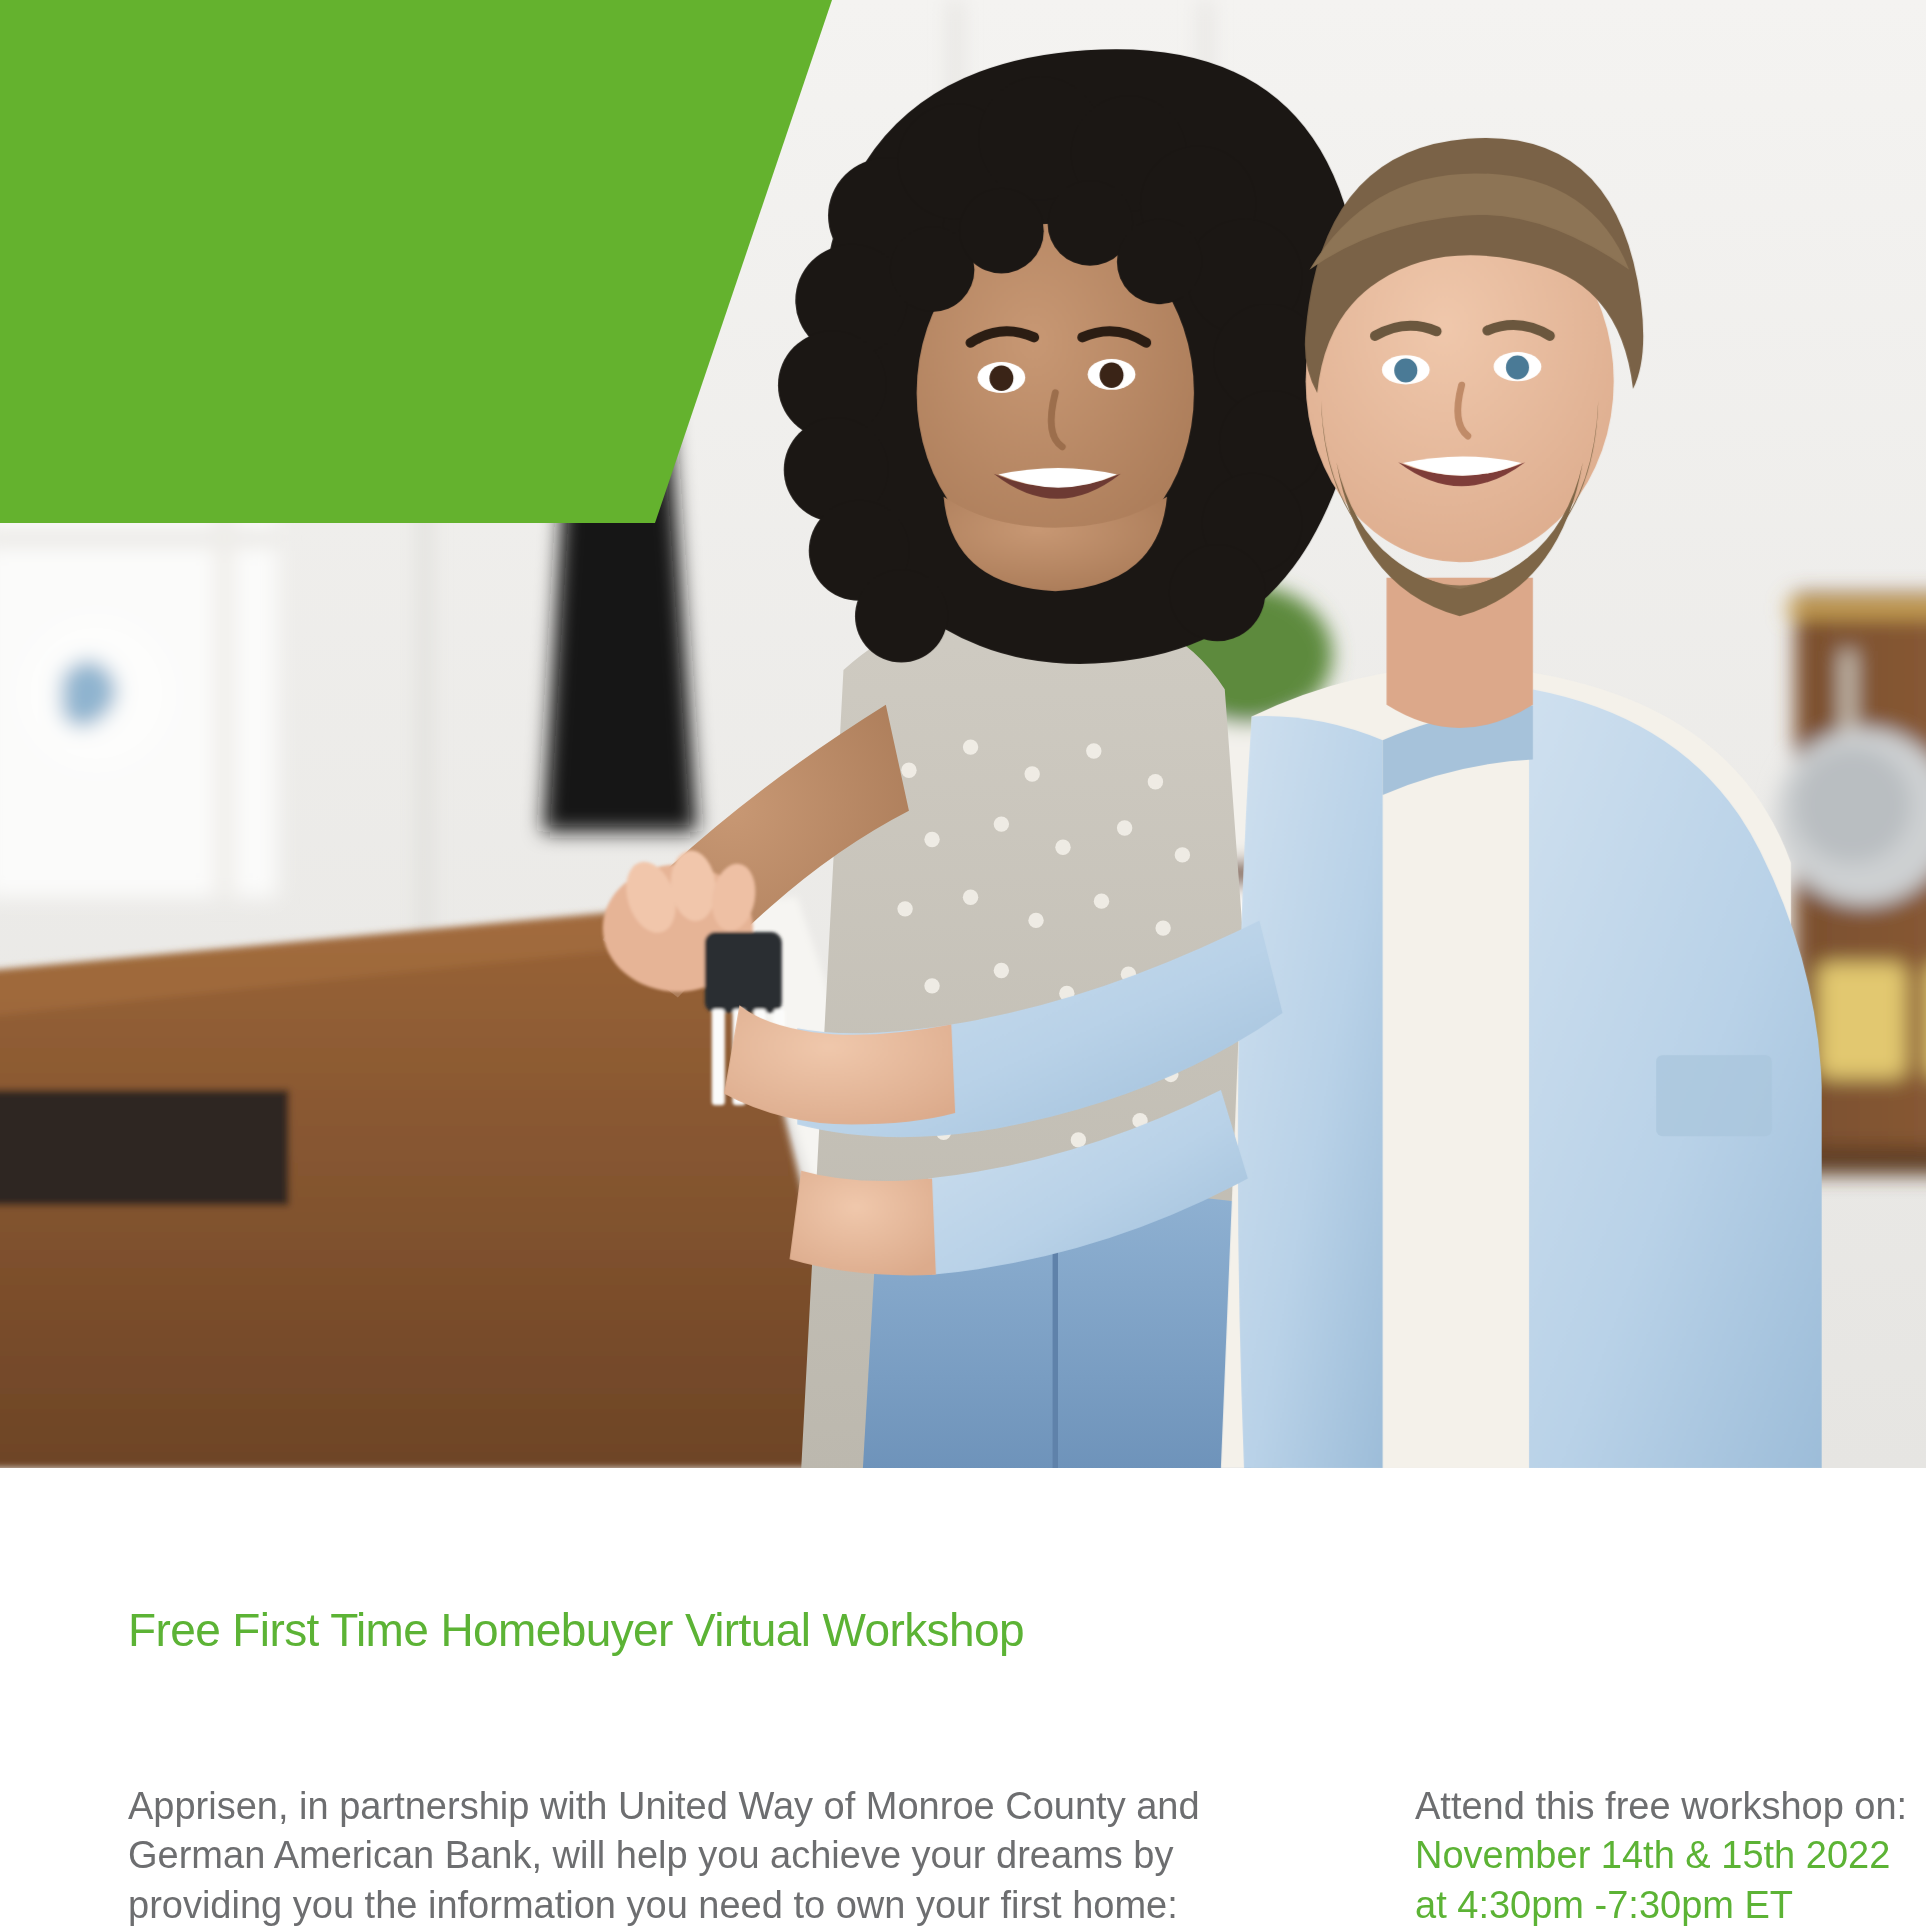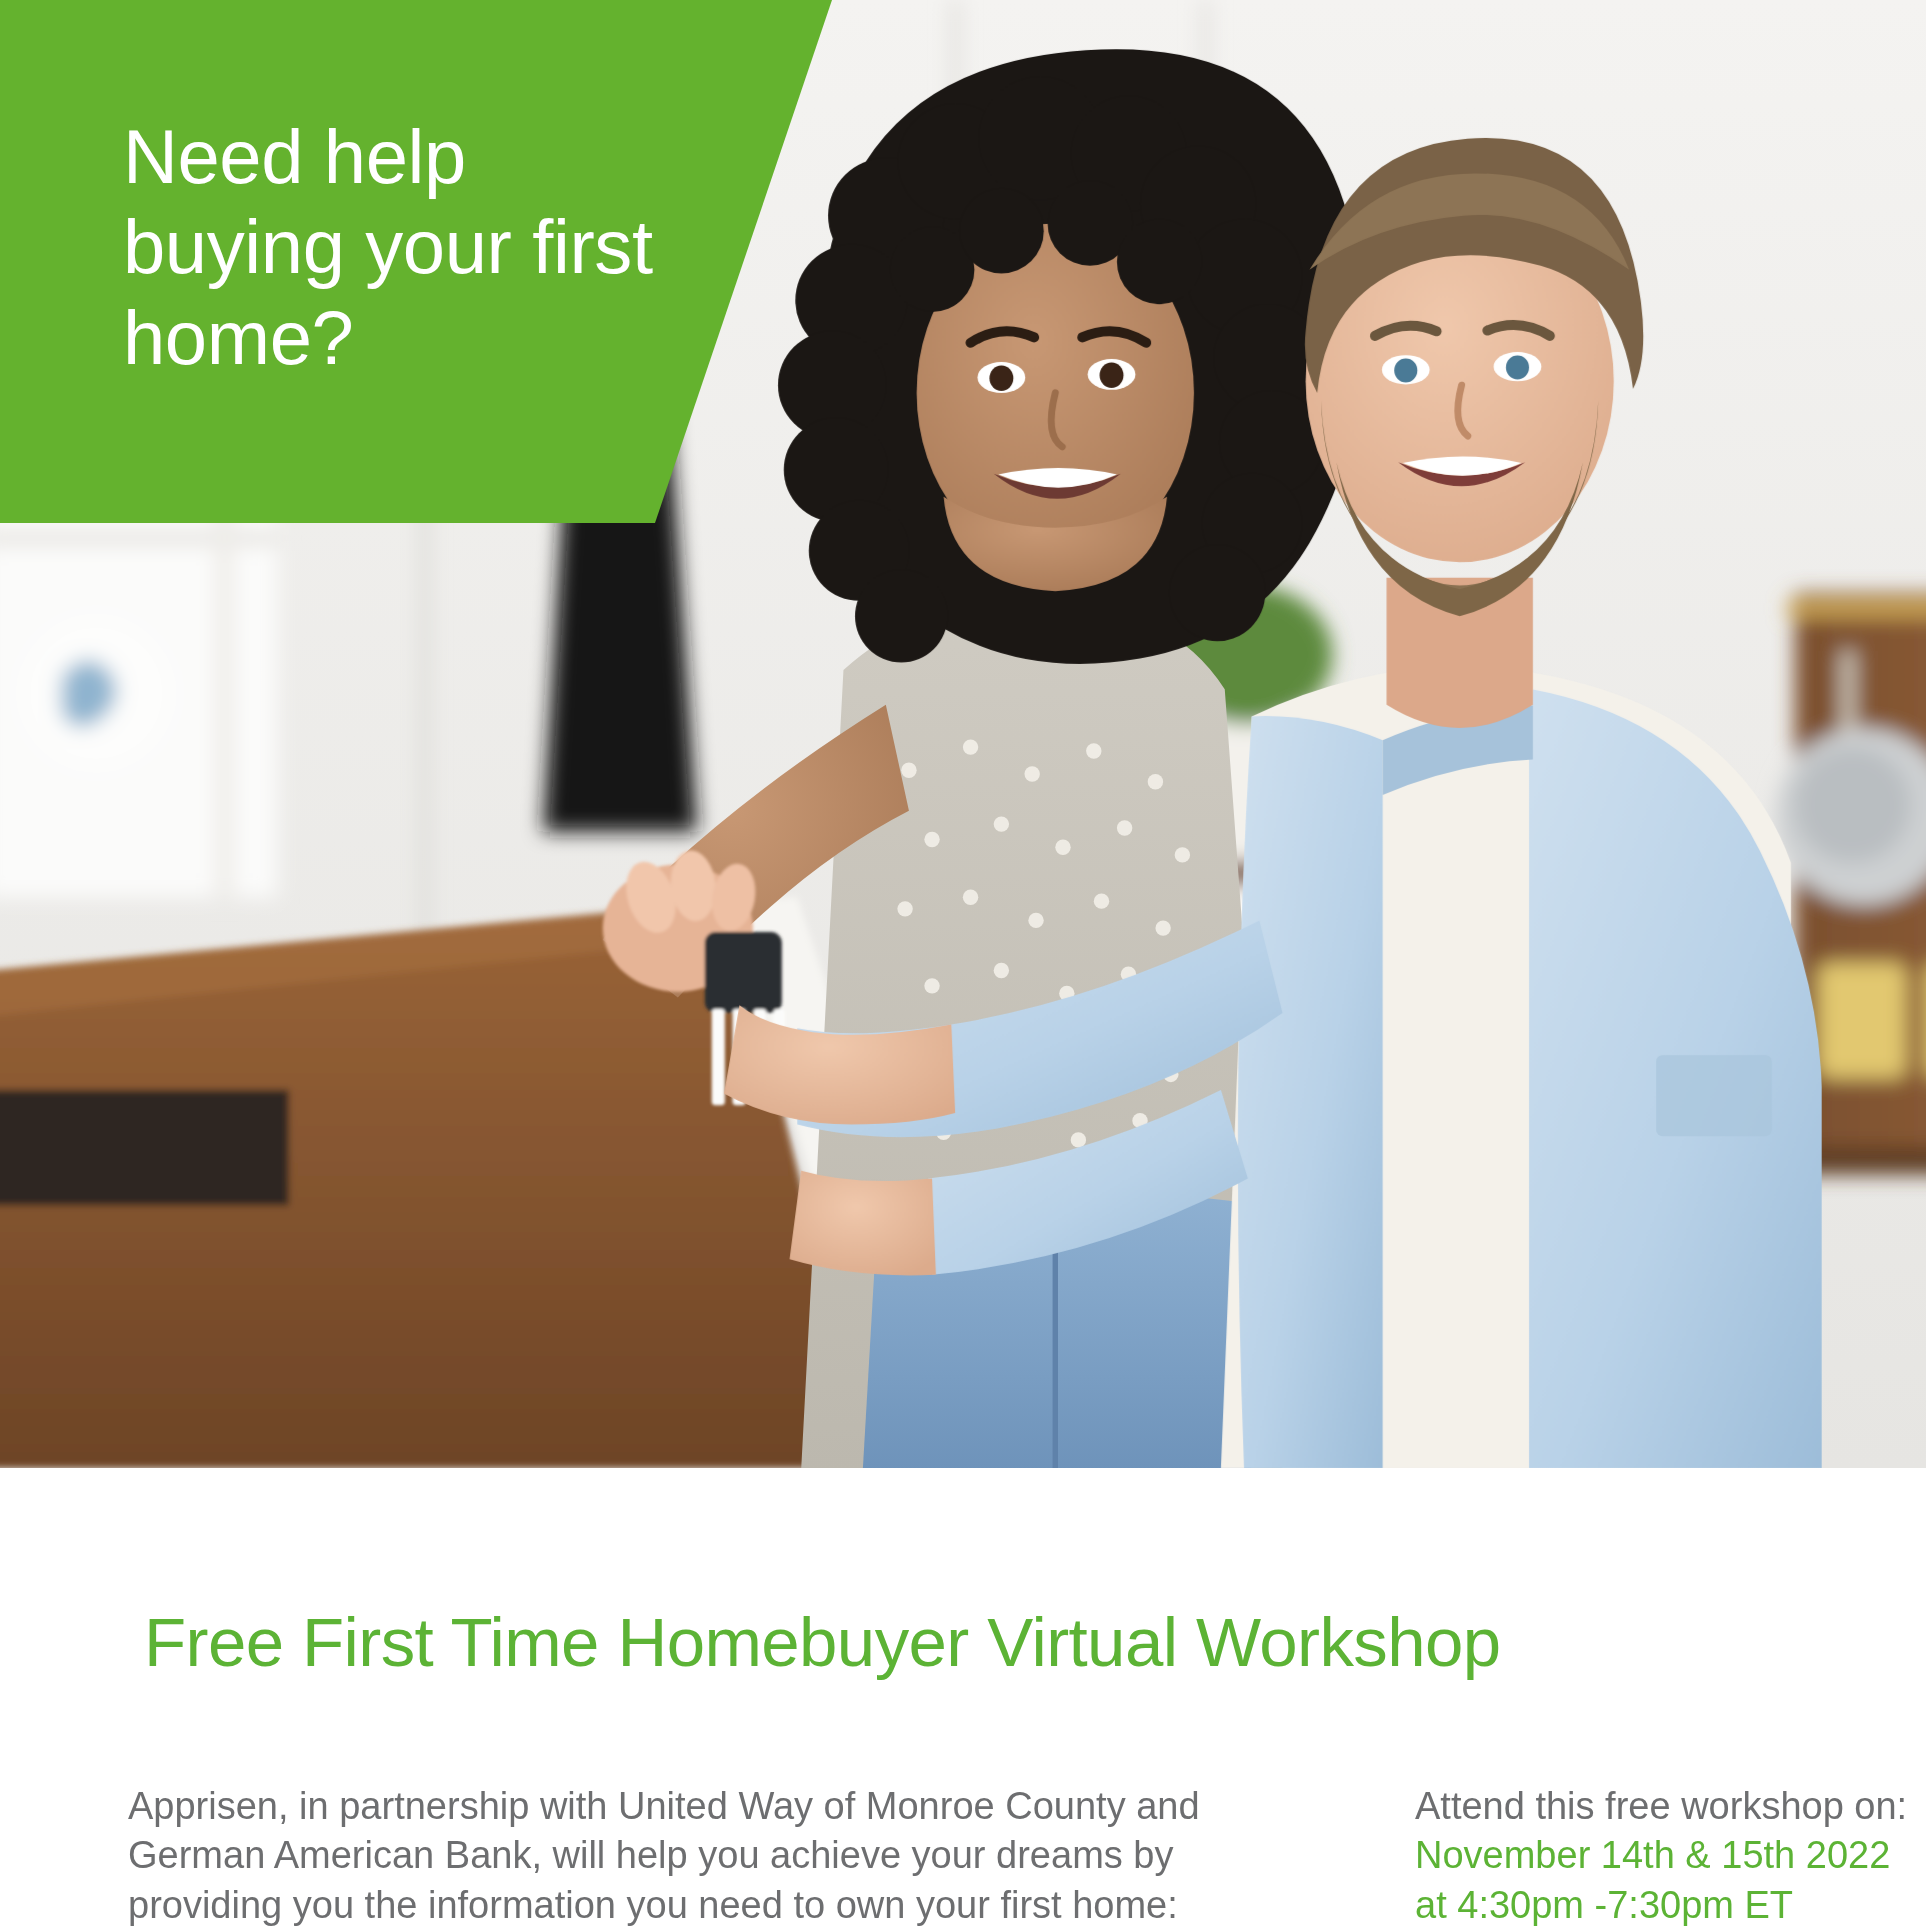--- a/index.html
+++ b/index.html
@@ -36,22 +36,22 @@
     line-height:1.19;
     font-weight:300;
     letter-spacing:-0.4px;
     white-space:pre-line;
   }
 
   
   .content { position:absolute; left:0; top:1468px; width:2141px; }
 
   .main-title {
-    position:absolute; left:144px; top:135px;
-    font-size:69px;
+    position:absolute; left:128px; top:135px;
+    font-size:46px;
     font-weight:400;
     color:#5cb335;
     letter-spacing:-0.6px;
     white-space:nowrap;
   }
 
   .col-left { position:absolute; left:128px; top:314px; width:1156px; }
   .col-right{ position:absolute; left:1415px; top:314px; width:616px; }
 
   .para {
@@ -296,23 +296,20 @@
       </g>
 
       <path d="M3270 2390 q-420 210 -800 270 q-250 40 -400 10 l0 250 q230 60 520 10 q430 -80 740 -300 z" fill="url(#denimG)"></path>
       <path d="M2470 2660 q-210 40 -360 20 q-130 -20 -190 -70 l-40 230 q150 80 330 80 q160 0 270 -30 z" fill="url(#skinM)"></path>
       <path d="M3170 2830 q-380 190 -760 230 l10 250 q430 -40 820 -250 z" fill="url(#denimG)"></path>
       <path d="M2420 3060 q-200 20 -340 -20 l-30 230 q170 50 380 40 z" fill="url(#skinM)"></path>
     </g>
   </svg>
 
   <div class="green-wedge"></div>
-  <div class="headline">Need help
-buying your first
-home?</div>
 </div>
 
 <div class="content">
 
   <div class="main-title">Free First Time Homebuyer Virtual Workshop</div>
 
   <div class="col-left">
     <div class="para">Apprisen, in partnership with United Way  of Monroe County and
 German American Bank, will help you achieve your dreams by
 providing you the information you need to own your first home:</div>

